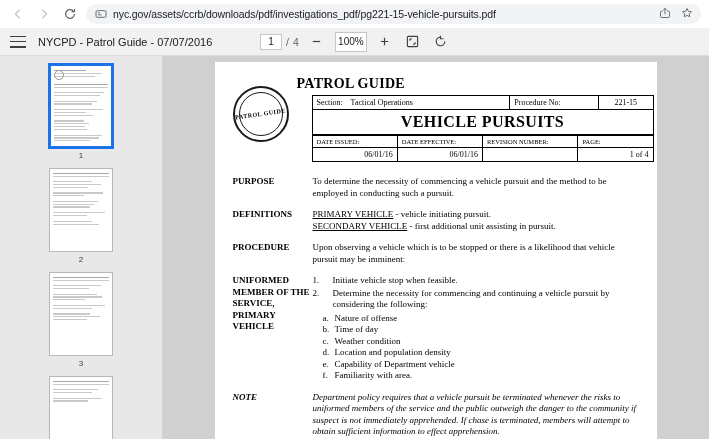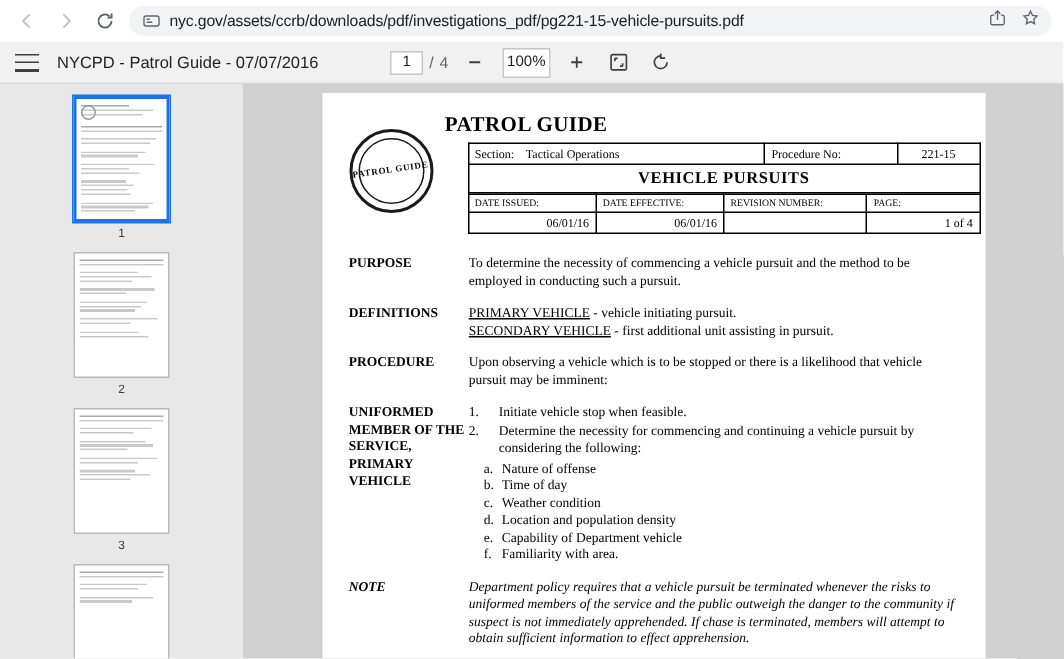--- a/index.html
+++ b/index.html
@@ -238,21 +238,21 @@
     font-size: 8px;
     margin-left: 15px;
   }
   table.meta td {
     border: 1px solid #000;
     padding: 2px 4px;
     vertical-align: top;
   }
   .meta-center { text-align: center; }
   .vehicle-pursuits {
-    font-size: 11px;
+    font-size: 16px;
     font-weight: bold;
     text-align: center;
     letter-spacing: 0.4px;
     padding: 3px 0 !important;
   }
   .meta-small { font-size: 6.5px; }
   .meta-val { font-size: 8px; text-align: right; }
 
   .body-rows { margin-top: 14px; font-size: 9px; line-height: 11.5px; }
   .row { display: flex; margin-bottom: 10px; }

